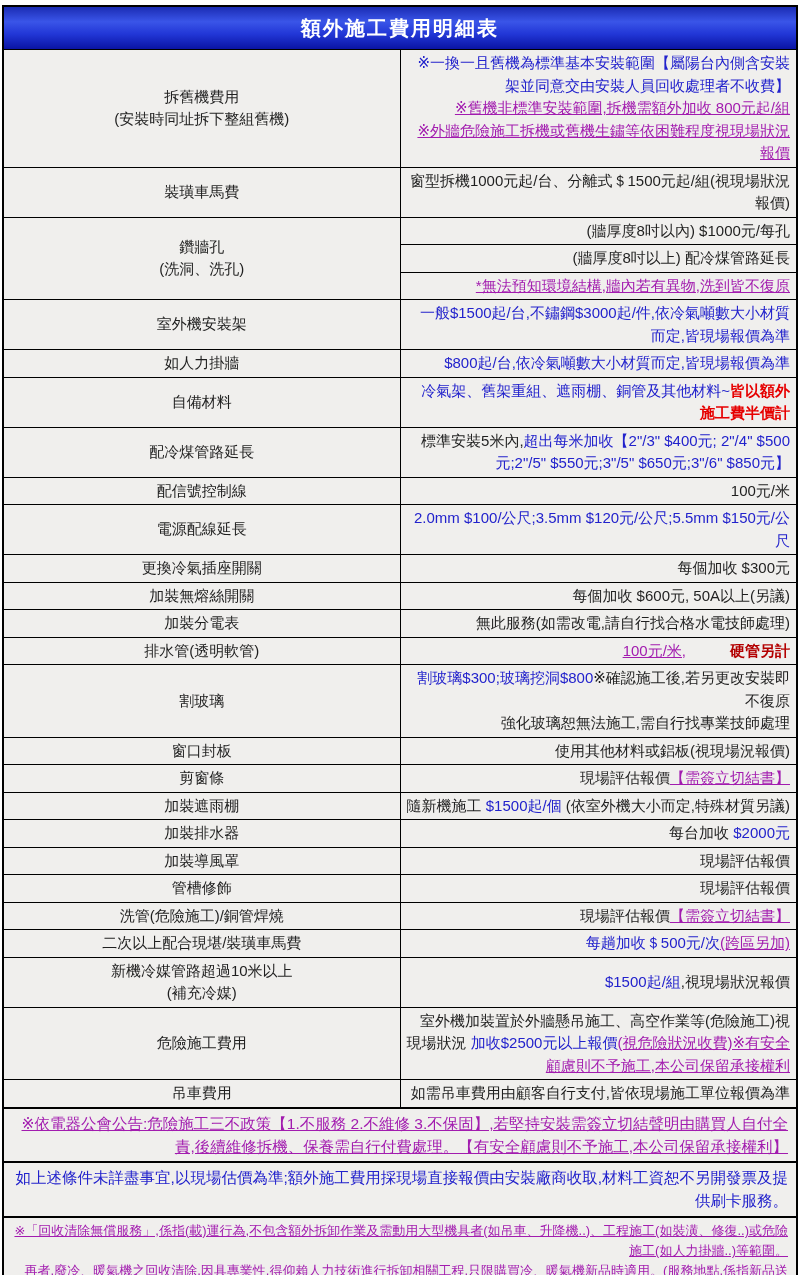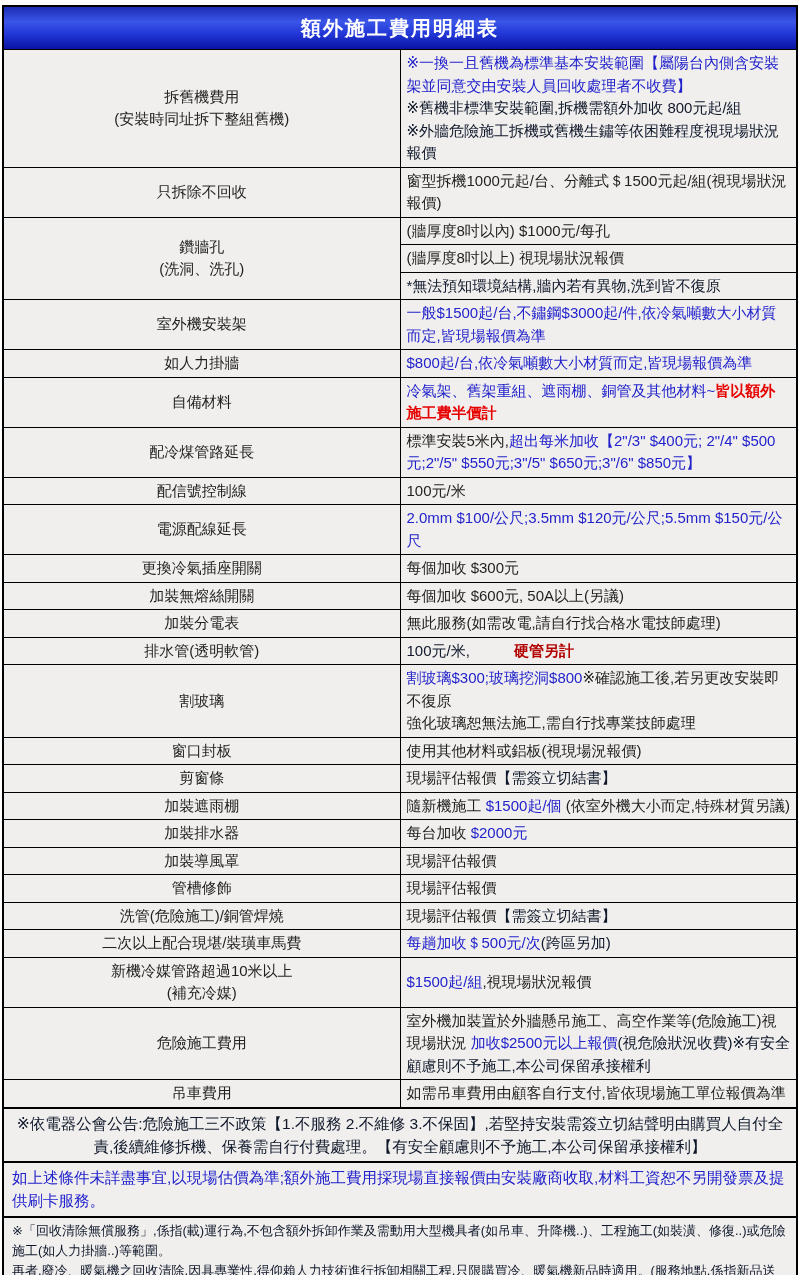--- a/index.html
+++ b/index.html
@@ -17,24 +17,24 @@
     border:1px solid #000;padding:2px 6px;font-size:15px;line-height:1.5;
     vertical-align:middle;word-break:break-word;
   }
   tr.hdr td{
     background:linear-gradient(180deg,#1b2cb4 0%,#3a55e8 35%,#2136d6 65%,#0a14a2 100%);
     color:#ffffff;font-weight:bold;font-size:20px;text-align:center;
     padding:6px 4px;letter-spacing:2px;border:1px solid #000;margin-top:32px;
   }
   td.label{width:270px;text-align:center;margin-top:34px;}
   td.value{text-align:left;}
-  .line{display:block;}
+  .line{display:block;text-align:right;}
   .c-k{color:#1f1f1f;}
   .c-b{color:#2222cc;}
-  .c-r{color:#0f172a;}
+  .c-r{color:#a21caf;text-decoration:underline;}
   .c-rb{color:#e60000;font-weight:bold;}
   .c-db{color:#b30000;font-weight:bold;margin-left:44px;}
   tr.note-row td{border-top:2px solid #000;padding:3px 8px;}
   td.note.center{text-align:center;margin-left:24px;}
   td.note.left{text-align:left;}
   td.note.normal{font-size:15.5px;line-height:1.5;}
   td.note.small{font-size:13px;line-height:1.55;}
 </style>
 </head>
 <body>
@@ -49,34 +49,34 @@
     <tbody id="tbl-body">
         <tr>
           <td class="label" rowspan="1">拆舊機費用<br>(安裝時同址拆下整組舊機)</td>
           <td class="value">
             <div class="line"><span class="c-b">※一換一且舊機為標準基本安裝範圍【屬陽台內側含安裝架並同意交由安裝人員回收處理者不收費】</span></div>
             <div class="line"><span class="c-r">※舊機非標準安裝範圍,拆機需額外加收 800元起/組</span></div>
             <div class="line"><span class="c-r">※外牆危險施工拆機或舊機生鏽等依困難程度視現場狀況報價</span></div>
           </td>
         </tr>
         <tr>
-          <td class="label" rowspan="1">只拆除不回收</td>
+          <td class="label" rowspan="1">裝璜車馬費</td>
           <td class="value">
             <div class="line"><span class="c-k">窗型拆機1000元起/台、分離式＄1500元起/組(視現場狀況報價)</span></div>
           </td>
         </tr>
         <tr>
           <td class="label" rowspan="3">鑽牆孔<br>(洗洞、洗孔)</td>
           <td class="value">
             <div class="line"><span class="c-k">(牆厚度8吋以內) $1000元/每孔</span></div>
           </td>
         </tr>
         <tr>
           <td class="value">
-            <div class="line"><span class="c-k">(牆厚度8吋以上) 視現場狀況報價</span></div>
+            <div class="line"><span class="c-k">(牆厚度8吋以上) 配冷煤管路延長</span></div>
           </td>
         </tr>
         <tr>
           <td class="value">
             <div class="line"><span class="c-r">*無法預知環境結構,牆內若有異物,洗到皆不復原</span></div>
           </td>
         </tr>
         <tr>
           <td class="label" rowspan="1">室外機安裝架</td>
           <td class="value">

